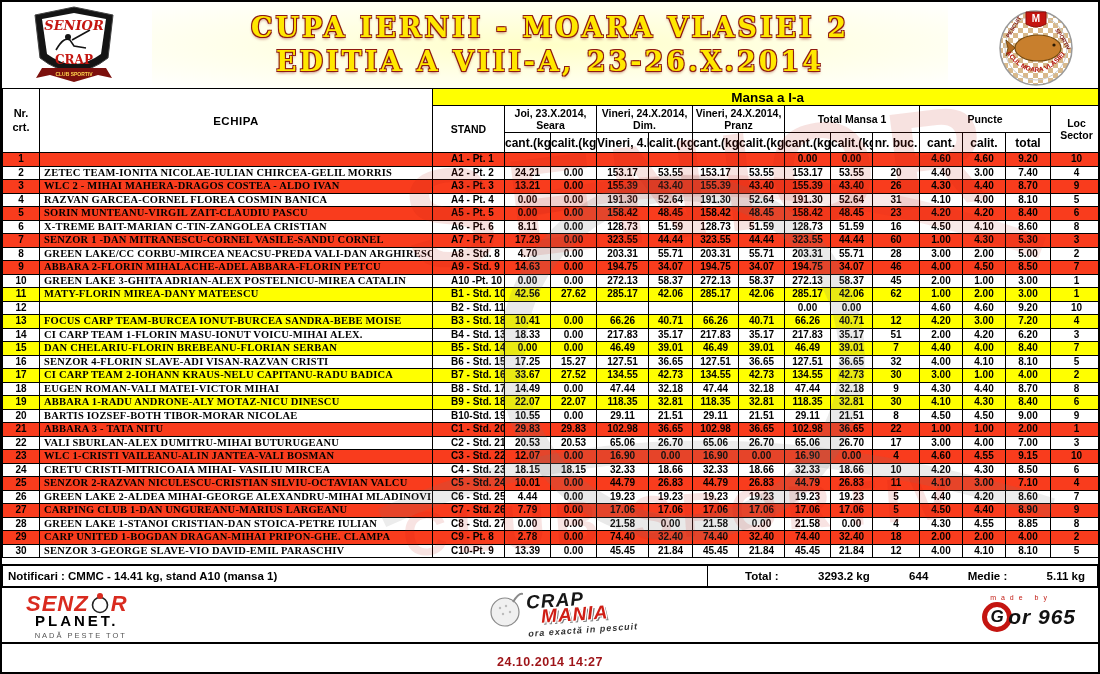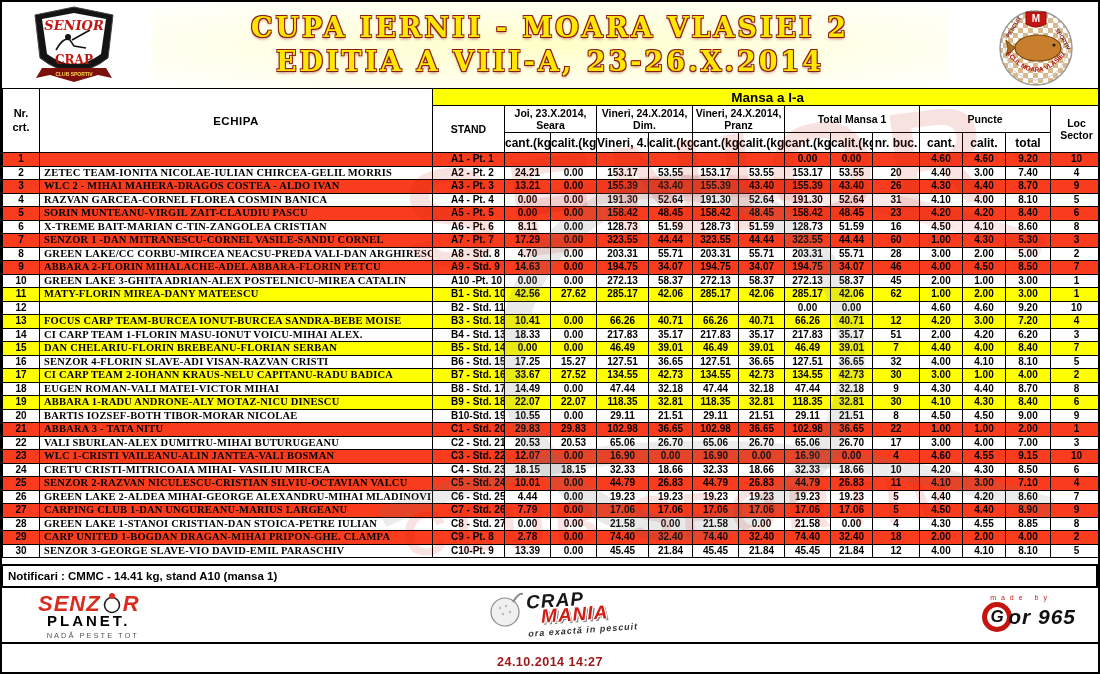--- a/index.html
+++ b/index.html
@@ -61,21 +61,21 @@
     margin-top:6px; height:24px; flex:none;
     border-top:2px solid #000; border-bottom:2px solid #000;
     border-left:1px solid #000; border-right:1px solid #000;
     display:flex; align-items:center; font-weight:bold; font-size:11.5px; color:#000;gap:27px;
   }
   .summary-left { flex:1; padding-left:5px; border-right:1px solid #000; align-self:stretch; display:flex; align-items:center; }
   .summary-right { width:362px; display:flex; align-items:center; justify-content:space-between; padding:0 12px 0 10px; }
 
   
   .footer { position:relative; flex:1; min-height:54px; }
-  .senzor { position:absolute; left:36px; top:4px; text-align:center; }
+  .senzor { position:absolute; left:24px; top:4px; text-align:center; }
   .senzor-l1 { display:flex; align-items:flex-end; color:#d92b1f; font-weight:900; font-style:italic; font-size:22px; letter-spacing:1px; line-height:.9; }
   .senzor-l2 { color:#000000; font-size:15px; font-weight:bold; letter-spacing:3px; margin-top:-2px; }
   .senzor-l3 { color:#555; font-size:7.5px; letter-spacing:2px; margin-top:2px;margin-left:8px; }
   .crapmania { position:absolute; left:487px; top:2px; display:flex; align-items:flex-start; }
   .cm-text { margin-left:4px; transform:rotate(-4deg); }
   .cm-crap { font-weight:900; font-style:italic; font-size:19px; color:#161616; letter-spacing:1px; line-height:.95; }
   .cm-mania { font-weight:900; font-style:italic; font-size:19px; color:#cf1d14; letter-spacing:1px; line-height:.95; margin-left:14px; margin-top:-3px;
               text-shadow:-1px -1px 0 #fff,1px -1px 0 #fff,-1px 1px 0 #fff,1px 1px 0 #fff, 2px 2px 0 #7e7e7e; }
   .cm-tag { font-size:9px; font-weight:bold; font-style:italic; color:#333; margin-top:2px; letter-spacing:1px; }
   .gor { position:absolute; right:22px; top:6px; }
@@ -741,20 +741,27 @@
         <path d="M380 430 Q660 300 1050 420" fill="none" stroke="rgba(120,120,120,0.14)" stroke-width="20"></path>
         <path d="M520 120 Q760 60 1040 160" fill="none" stroke="rgba(200,40,25,0.10)" stroke-width="22"></path>
       </svg>
       <div class="wm-text1">SENIOR</div>
       <div class="wm-text2">CLUB SPORTIV</div>
     </div>
   </div>
 
   <div class="summary">
     <div class="summary-left">Notificari : CMMC - 14.41 kg, stand A10 (mansa 1)</div>
+    <div class="summary-right">
+      <span>Total :</span>
+      <span>3293.2  kg</span>
+      <span>644</span>
+      <span>Medie :</span>
+      <span>5.11 kg</span>
+    </div>
   </div>
 
   <div class="footer">
     <div class="senzor">
       <div class="senzor-l1">
         <span>SENZ</span>
         <svg width="20" height="22" viewBox="0 0 20 22" style="margin:0 1px">
           <circle cx="10" cy="13" r="7.5" fill="#fff" stroke="#222" stroke-width="1.6"></circle>
           <circle cx="10" cy="4" r="3" fill="#d92b1f"></circle>
         </svg>

